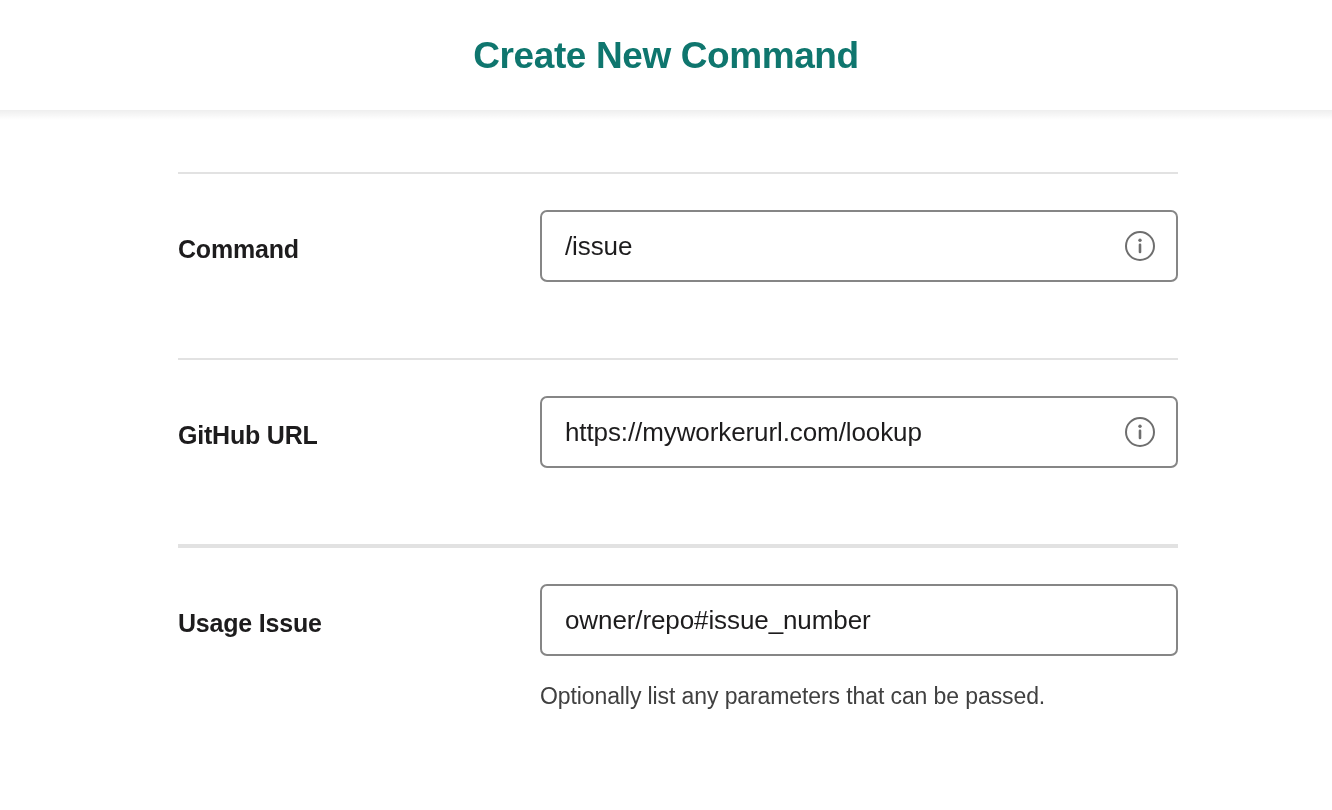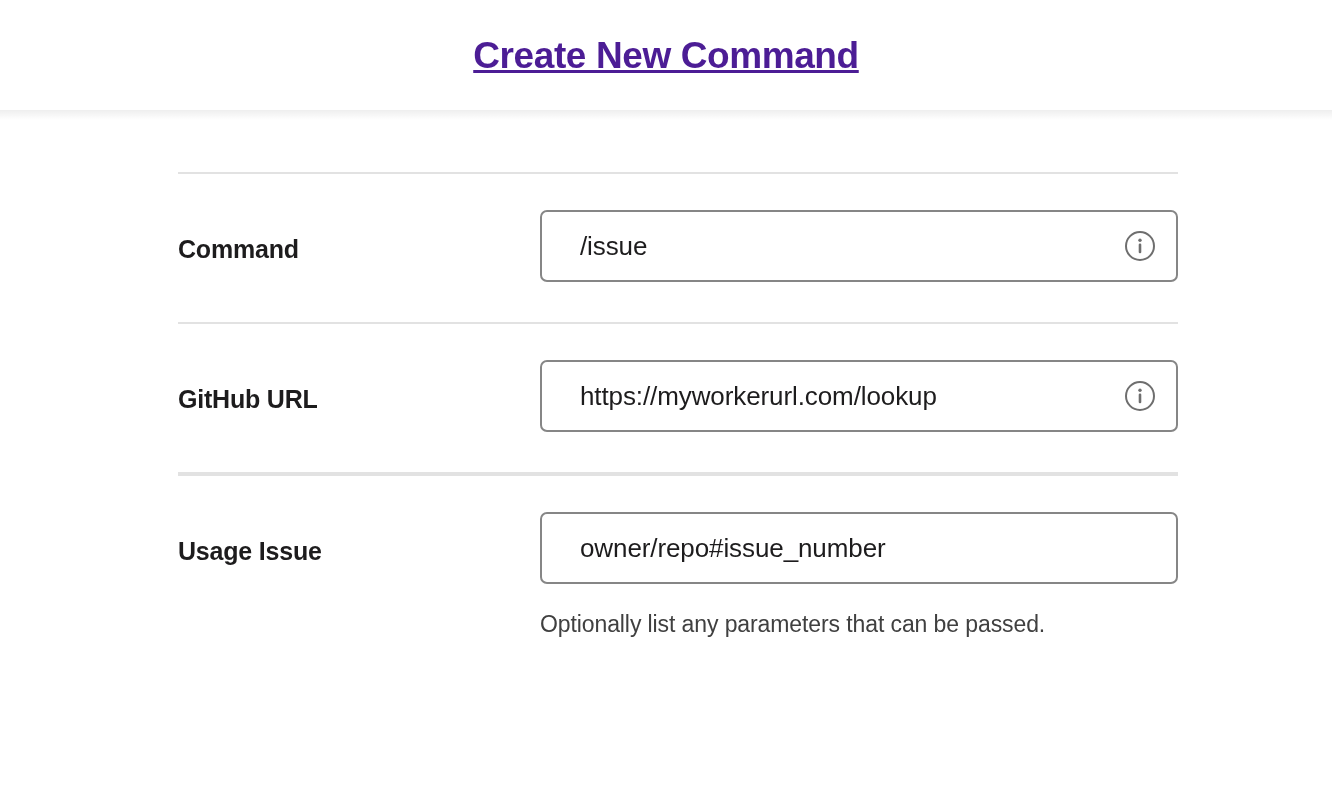--- a/index.html
+++ b/index.html
@@ -33,24 +33,23 @@
     right: 0;
     bottom: -10px;
     height: 10px;
     background: linear-gradient(to bottom, rgba(0,0,0,0.065), rgba(0,0,0,0));
     pointer-events: none;
   }
   .app-header .title {
     font-size: 37px;
     font-weight: bold;
     letter-spacing: -0.4px;
-    color: #4c1d95;
+    color: #0f766e;
     line-height: 1;
     margin: 0;
-    text-decoration: underline;
   }
 
   
   .form-wrap {
     padding-top: 62px;
     box-sizing: border-box;
   }
   .form {
     width: 1000px;
     margin: 0 auto 0 178px;
@@ -59,21 +58,21 @@
 
   .divider {
     height: 2px;
     background: #e2e2e2;
     width: 1000px;
   }
 
   .form-row {
     display: flex;
     align-items: flex-start;
-    height: 148px;
+    height: 184px;
     box-sizing: border-box;
     position: relative;
   }
   .form-row.last {
     height: auto;
     padding-bottom: 10px;
   }
 
   .row-label {
     width: 362px;
@@ -96,21 +95,20 @@
   .field {
     position: relative;
     width: 638px;
     height: 72px;
     box-sizing: border-box;
     border: 2px solid #868686;
     border-radius: 7px;
     background: #ffffff;
     display: flex;
     align-items: center;
-    padding-left: 15px;
   }
   .field input {
     border: 0;
     outline: none;
     background: transparent;
     font-family: "Liberation Sans", sans-serif;
     font-size: 26px;
     color: #1d1c1d;
     width: 100%;
     height: 100%;

